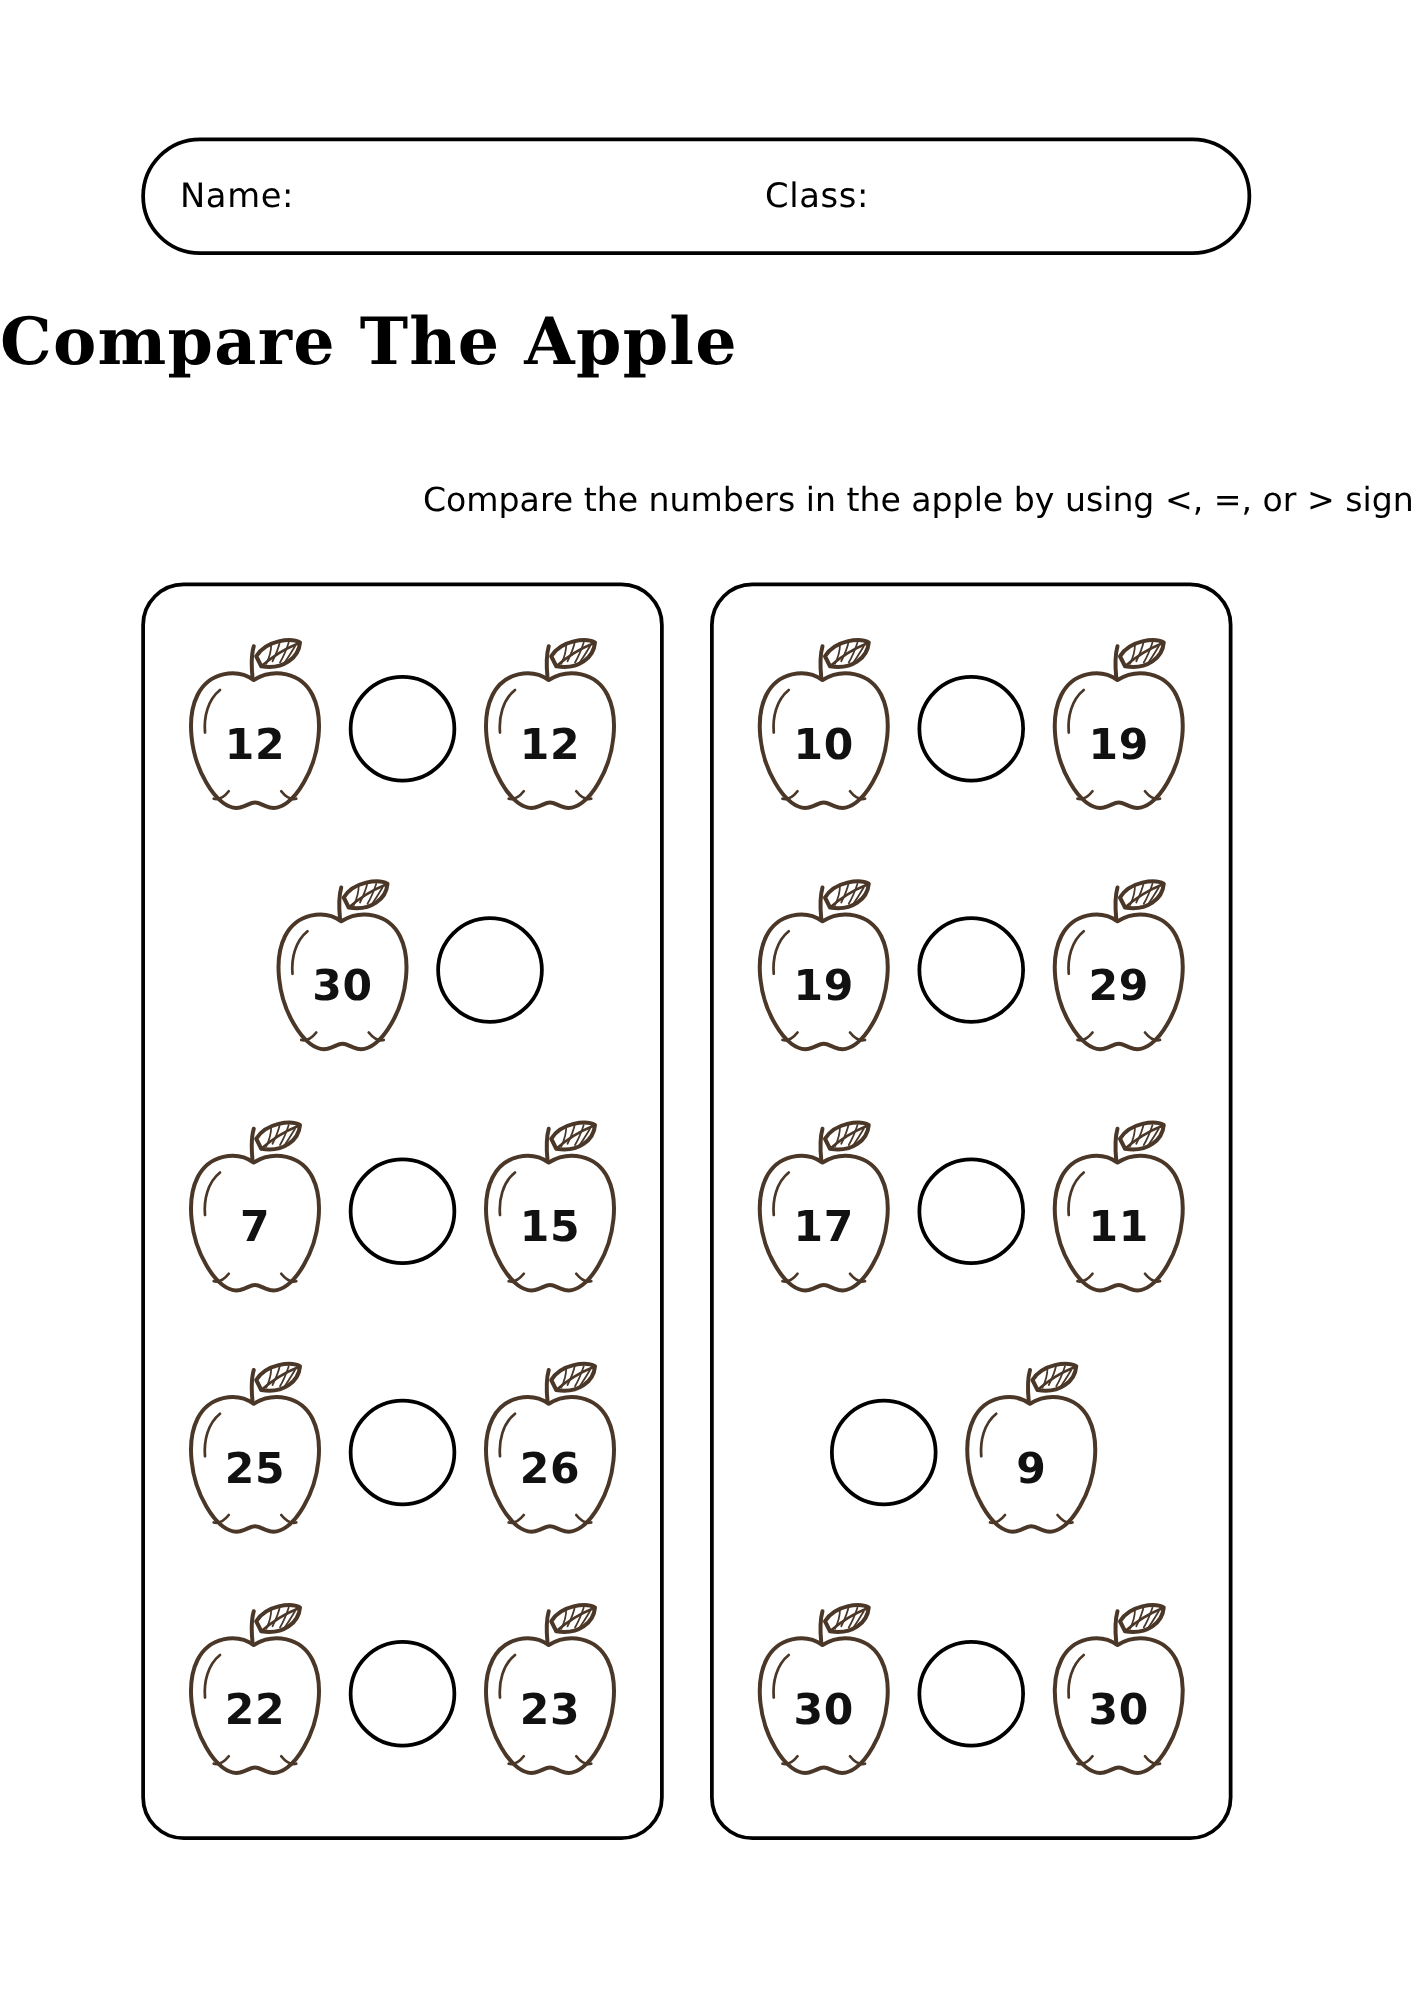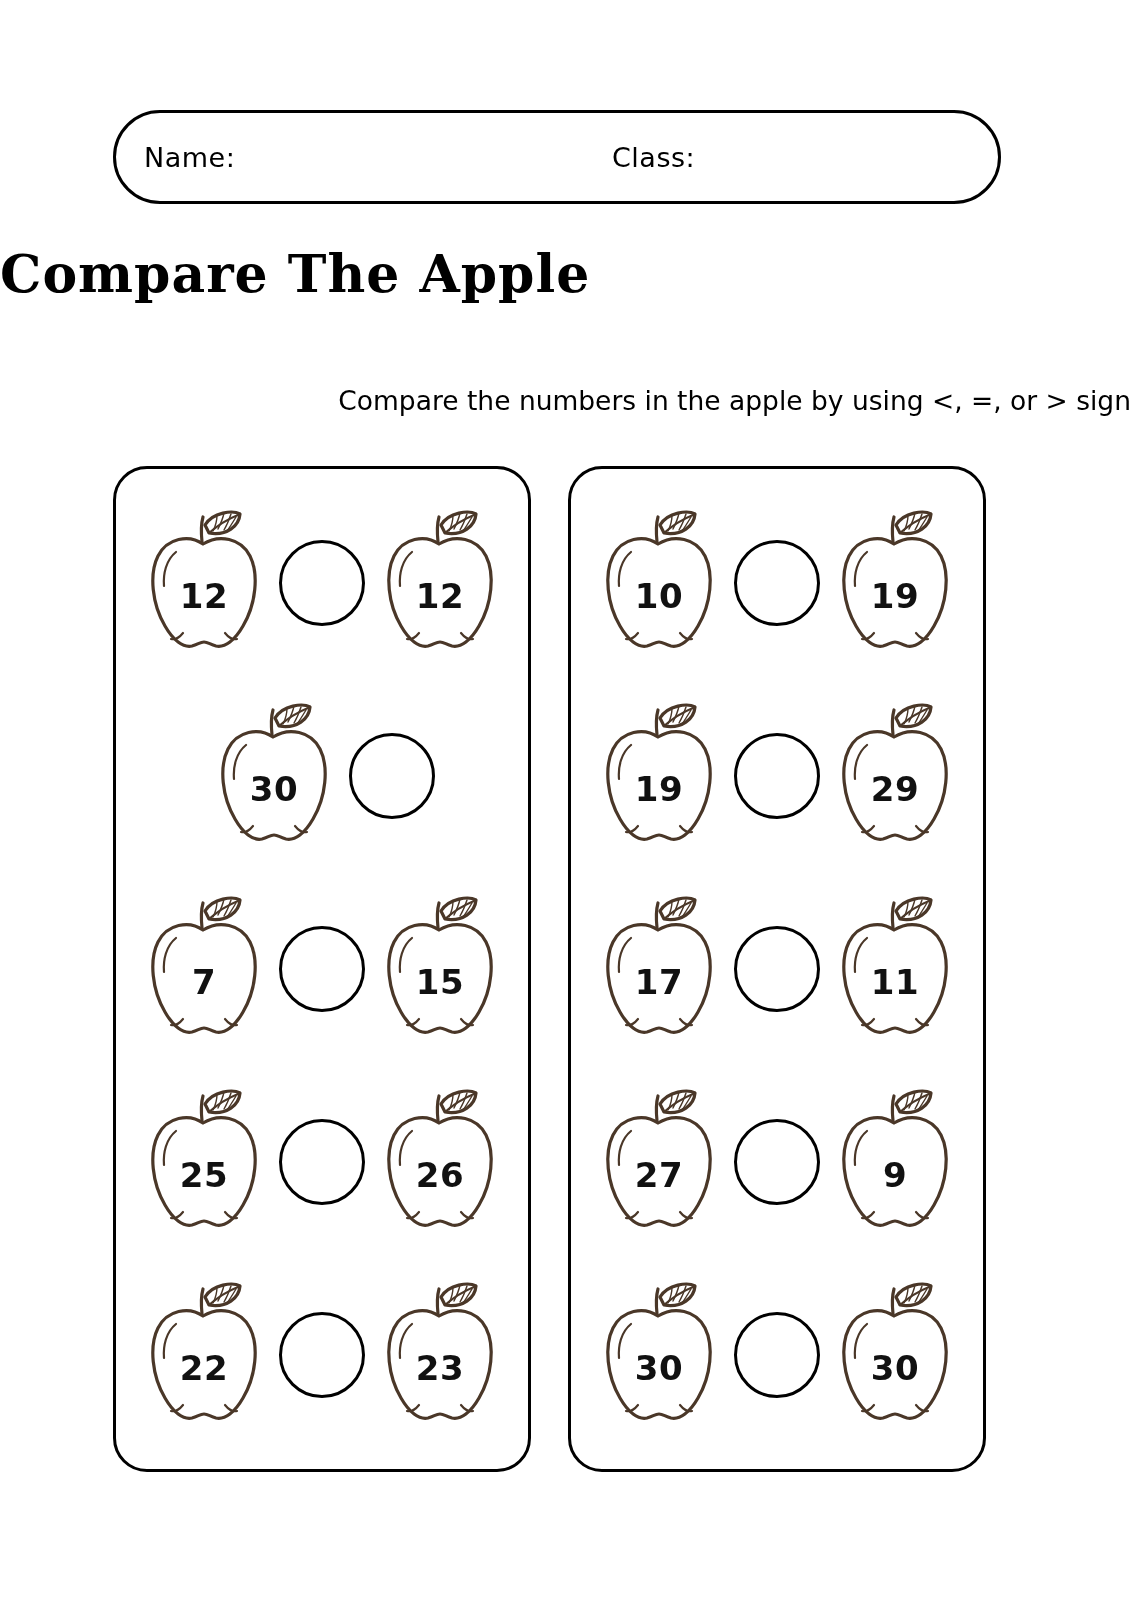--- a/index.html
+++ b/index.html
@@ -627,50 +627,20 @@
 
     <path d="M37 44 C27 52, 24 66, 25 78" stroke-width="2.2"></path>
     <path d="M44 125 C40 130, 36 132, 32 131" stroke-width="2.2"></path>
     <path d="M86 125 C90 130, 94 132, 98 131" stroke-width="2.2"></path>
   </g>
 </svg>
             <div class="num">11</div>
           </div>
         </div>
         <div class="row">
-          <div class="apple">
-<svg viewBox="0 0 130 150" xmlns="http://www.w3.org/2000/svg">
-  <g fill="none" stroke="#4a3728" stroke-width="3.2" stroke-linecap="round" stroke-linejoin="round">
-
-    <path d="M63 34 C62 24, 62 16, 64 9"></path>
-
-    <path d="M66 17 C74 4, 94 2, 101 6 C100 18, 88 28, 70 25 Z"></path>
-    <path d="M99 7 C89 11, 78 18, 70 25" stroke-width="2"></path>
-    <path d="M92 6 C90 12, 88 17, 85 22" stroke-width="1.4"></path>
-    <path d="M97 9 C94 14, 91 19, 88 23" stroke-width="1.4"></path>
-    <path d="M85 5 C84 10, 82 15, 79 21" stroke-width="1.4"></path>
-    <path d="M78 7 C78 12, 77 17, 74 23" stroke-width="1.4"></path>
-
-    <path d="M64 36
-             C50 26, 28 30, 19 48
-             C10 66, 13 96, 26 118
-             C34 132, 44 140, 53 138
-             C59 136.5, 61 134, 65 134
-             C69 134, 71 136.5, 77 138
-             C86 140, 96 132, 104 118
-             C117 96, 120 66, 111 48
-             C102 30, 80 26, 64 36 Z"></path>
-
-    <path d="M37 44 C27 52, 24 66, 25 78" stroke-width="2.2"></path>
-    <path d="M44 125 C40 130, 36 132, 32 131" stroke-width="2.2"></path>
-    <path d="M86 125 C90 130, 94 132, 98 131" stroke-width="2.2"></path>
-  </g>
-</svg>
-            <div class="num">27</div>
-          </div>
           <div class="circle"></div>
           <div class="apple">
 <svg viewBox="0 0 130 150" xmlns="http://www.w3.org/2000/svg">
   <g fill="none" stroke="#4a3728" stroke-width="3.2" stroke-linecap="round" stroke-linejoin="round">
 
     <path d="M63 34 C62 24, 62 16, 64 9"></path>
 
     <path d="M66 17 C74 4, 94 2, 101 6 C100 18, 88 28, 70 25 Z"></path>
     <path d="M99 7 C89 11, 78 18, 70 25" stroke-width="2"></path>
     <path d="M92 6 C90 12, 88 17, 85 22" stroke-width="1.4"></path>

